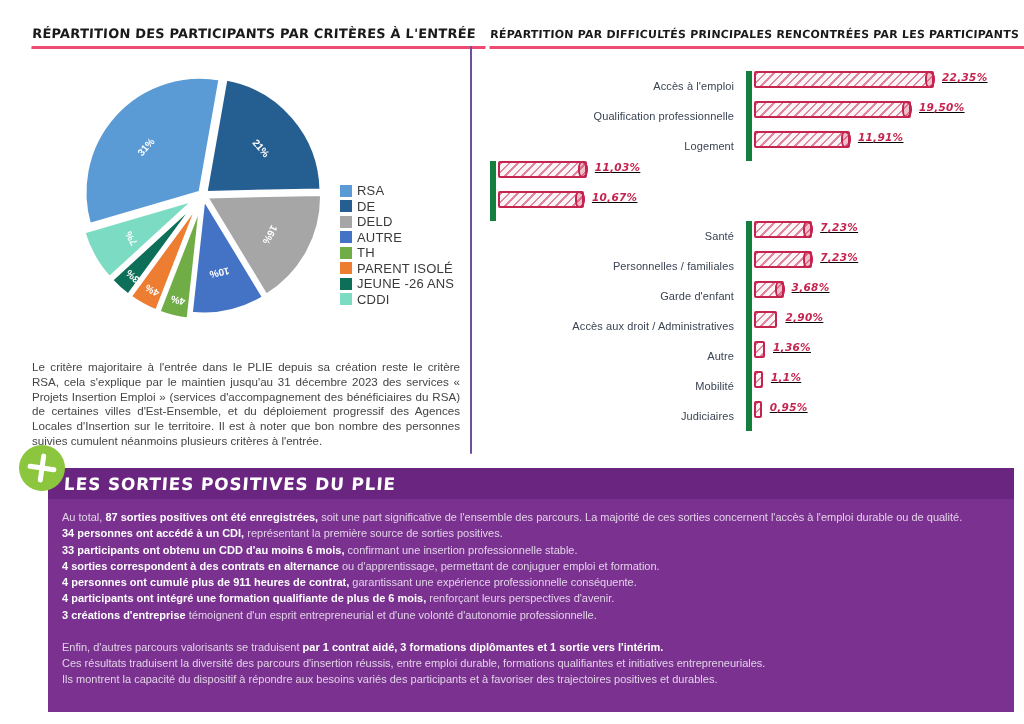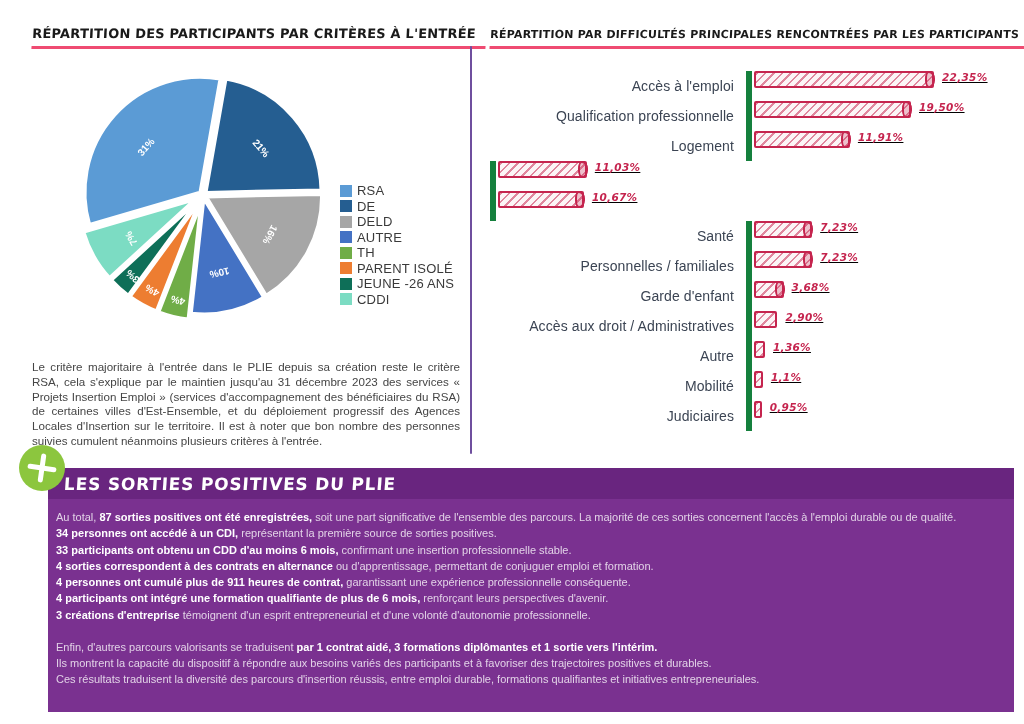--- a/index.html
+++ b/index.html
@@ -29,21 +29,21 @@
   .legend-item{display:flex;align-items:center;gap:5px;height:15.5px;}
   .legend-swatch{width:12px;height:12px;flex:0 0 12px;}
   .legend-label{font-size:13px;color:#3a3a3a;letter-spacing:.2px;}
 
   
   .para{margin:27px 0 0;width:428px;font-size:11.6px;line-height:1.28;color:#454545;text-align:justify;}
 
   
   .barchart{margin-top:22px;}
   .bar-row{display:flex;align-items:center;height:30px;}
-  .bar-label{width:256px;text-align:right;padding-right:12px;font-size:14px;color:#3B4453;letter-spacing:.1px;flex:0 0 256px;box-sizing:border-box;}
+  .bar-label{width:256px;text-align:right;padding-right:12px;font-size:11px;color:#3B4453;letter-spacing:.1px;flex:0 0 256px;box-sizing:border-box;}
   .bar-area{position:relative;flex:1;height:30px;border-left:6px solid #15803d;display:flex;align-items:flex-start;text-decoration:underline;}
   .bar{
     position:relative;height:17px;margin-left:2px;box-sizing:border-box;
     border:2px solid #C5244E;border-radius:2px;
     background:repeating-linear-gradient(135deg,
       rgba(197,36,78,.55) 0px, rgba(197,36,78,.55) 1.6px,
       rgba(197,36,78,.05) 1.6px, rgba(197,36,78,.05) 6px);
   }
   .bar.with-cap::after{
     content:"";position:absolute;right:-3px;top:-2px;bottom:-2px;width:6px;
@@ -55,21 +55,21 @@
   
   .positive-box{position:absolute;left:48px;top:468px;width:966px;}
   .box-header{
     background:#69257F;color:#ffffff;height:31px;display:flex;align-items:center;
     padding-left:16px;font-size:17px;font-weight:800;letter-spacing:.8px;
     font-family:"DejaVu Sans",sans-serif;
   }
   .box-header .hdr-text{transform:skewX(-4deg);}
   .box-body{
     background:#7A3190;color:rgba(255,255,255,.78);
-    padding:10px 8px 12px;font-size:11px;line-height:1.48;height:213px;box-sizing:border-box;
+    padding:10px 14px 12px;font-size:11px;line-height:1.48;height:213px;box-sizing:border-box;
   }
   .box-body b{color:#ffffff;font-weight:700;}
   .exit-line{margin:0;}
   .spacer-line{height:16px;}
   .plus-badge{
     position:absolute;left:-29px;top:-23px;width:46px;height:46px;border-radius:50%;
     background:#8CC63E;display:flex;align-items:center;justify-content:center;
   }
 </style>
 </head>
@@ -243,16 +243,16 @@
   <div class="box-body" id="exit-lines">
       <div class="exit-line"><span>Au total, </span><b>87 sorties positives ont été enregistrées,</b><span> soit une part significative de l'ensemble des parcours. La majorité de ces sorties concernent l'accès à l'emploi durable ou de qualité.</span></div>
       <div class="exit-line"><b>34 personnes ont accédé à un CDI,</b><span> représentant la première source de sorties positives.</span></div>
       <div class="exit-line"><b>33 participants ont obtenu un CDD d'au moins 6 mois,</b><span> confirmant une insertion professionnelle stable.</span></div>
       <div class="exit-line"><b>4 sorties correspondent à des contrats en alternance</b><span> ou d'apprentissage, permettant de conjuguer emploi et formation.</span></div>
       <div class="exit-line"><b>4 personnes ont cumulé plus de 911 heures de contrat,</b><span> garantissant une expérience professionnelle conséquente.</span></div>
       <div class="exit-line"><b>4 participants ont intégré une formation qualifiante de plus de 6 mois,</b><span> renforçant leurs perspectives d'avenir.</span></div>
       <div class="exit-line"><b>3 créations d'entreprise</b><span> témoignent d'un esprit entrepreneurial et d'une volonté d'autonomie professionnelle.</span></div>
       <div class="spacer-line"></div>
       <div class="exit-line"><span>Enfin, d'autres parcours valorisants se traduisent </span><b>par 1 contrat aidé, 3 formations diplômantes et 1 sortie vers l'intérim.</b></div>
+      <div class="exit-line"><span>Ces résultats traduisent la diversité des parcours d'insertion réussis, entre emploi durable, formations qualifiantes et initiatives entrepreneuriales.</span></div>
       <div class="exit-line"><span>Ils montrent la capacité du dispositif à répondre aux besoins variés des participants et à favoriser des trajectoires positives et durables.</span></div>
-      <div class="exit-line"><span>Ces résultats traduisent la diversité des parcours d'insertion réussis, entre emploi durable, formations qualifiantes et initiatives entrepreneuriales.</span></div>
     </div>
 </div>
 
 </body></html>

